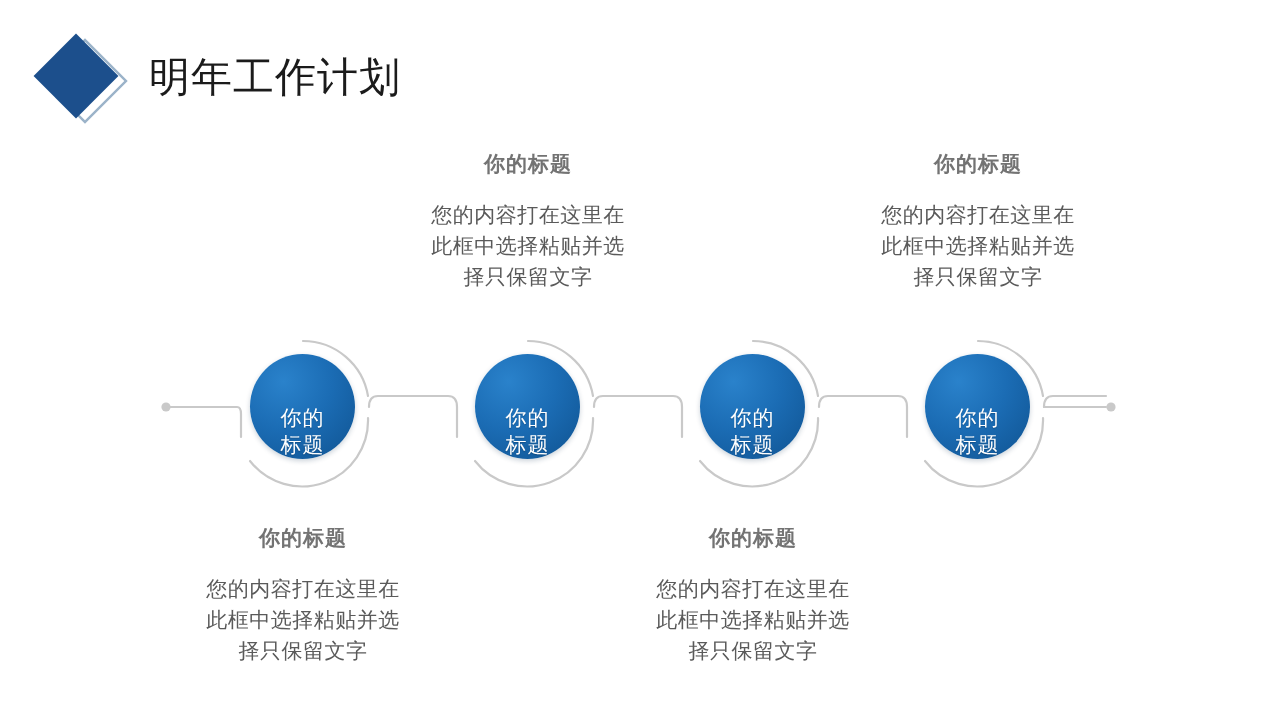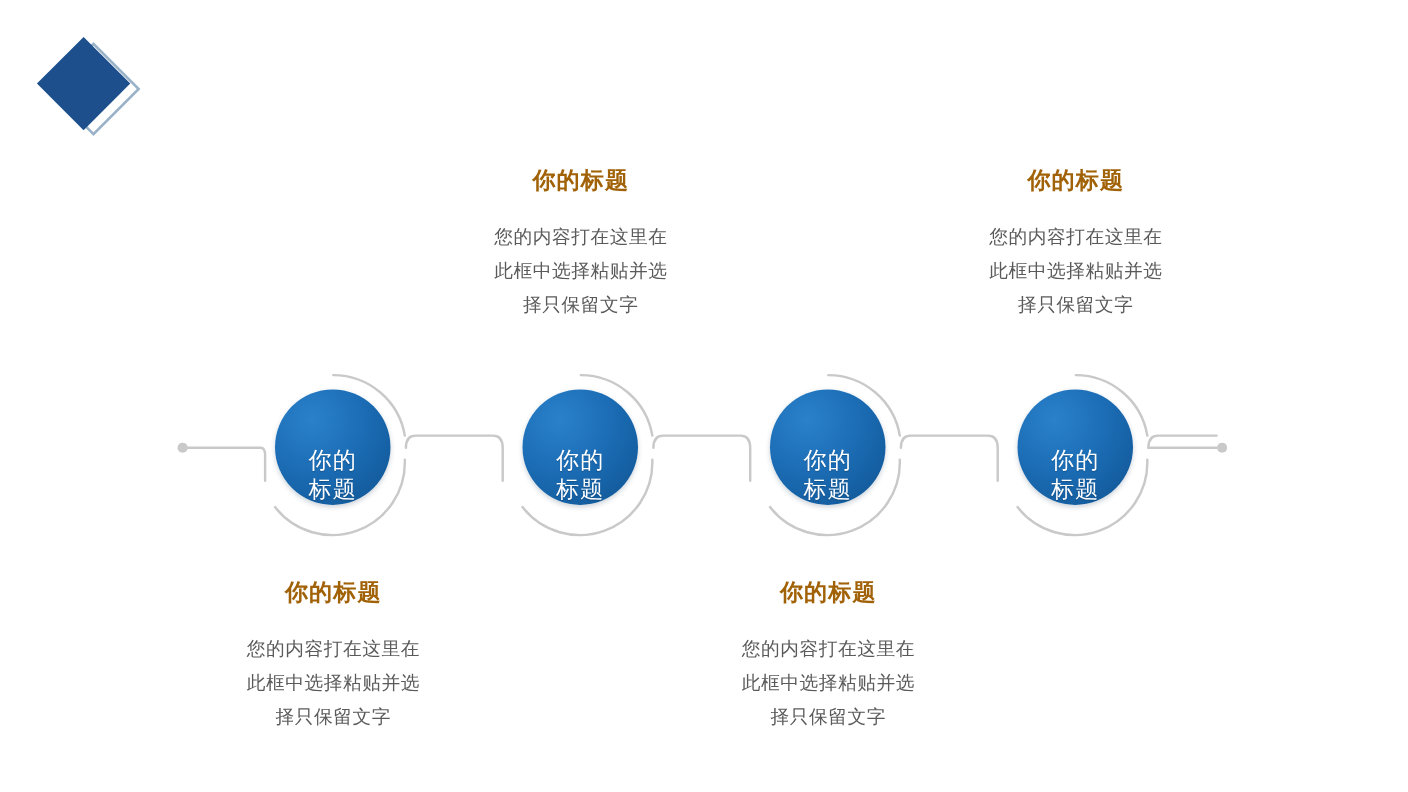--- a/index.html
+++ b/index.html
@@ -82,28 +82,28 @@
   
   .textblock {
     position: absolute;
     width: 260px;
     text-align: center;
   }
   .tb-title {
     font-family: Liberation Serif, serif;
     font-size: 21px;
     font-weight: bold;
-    color: #a16207;
+    color: #737373;
     letter-spacing: 1px;
     margin: 0 0 22px 0;
     white-space: nowrap;
   }
   .tb-body {
     font-family: "Liberation Serif", "DejaVu Serif", serif;
-    font-size: 17px;
+    font-size: 21px;
     line-height: 31px;
     color: #5a5a5a;
     letter-spacing: 0.5px;
     margin: 0;
     padding: 0 22px;
   }
   .tb-body span { display: block; }
 </style>
 </head>
 <body>
@@ -114,20 +114,21 @@
 
     <div id="diamond-mark">
       <svg width="102" height="102" viewBox="0 0 102 102" aria-hidden="true">
 
         <rect x="26" y="24" width="58" height="58" transform="rotate(45 55 53)" fill="#ffffff" stroke="#9BB3C9" stroke-width="2.4"></rect>
 
         <rect x="16" y="18" width="60" height="60" transform="rotate(45 46 48)" fill="#1C4F8C"></rect>
       </svg>
     </div>
 
+    <div id="page-title">明年工作计划</div>
   </div>
 
   <svg id="flow" width="1280" height="720" viewBox="0 0 1280 720" aria-hidden="true">
     <g fill="none" stroke="#C9C9C9" stroke-width="2.2" stroke-linecap="round">
 
       <path d="M 303 341 A 66 66 0 0 1 368 396"></path>
       <path d="M 368 418 A 66 66 0 0 1 250 461"></path>
 
       <path d="M 528 341 A 66 66 0 0 1 593 396"></path>
       <path d="M 593 418 A 66 66 0 0 1 475 461"></path>

